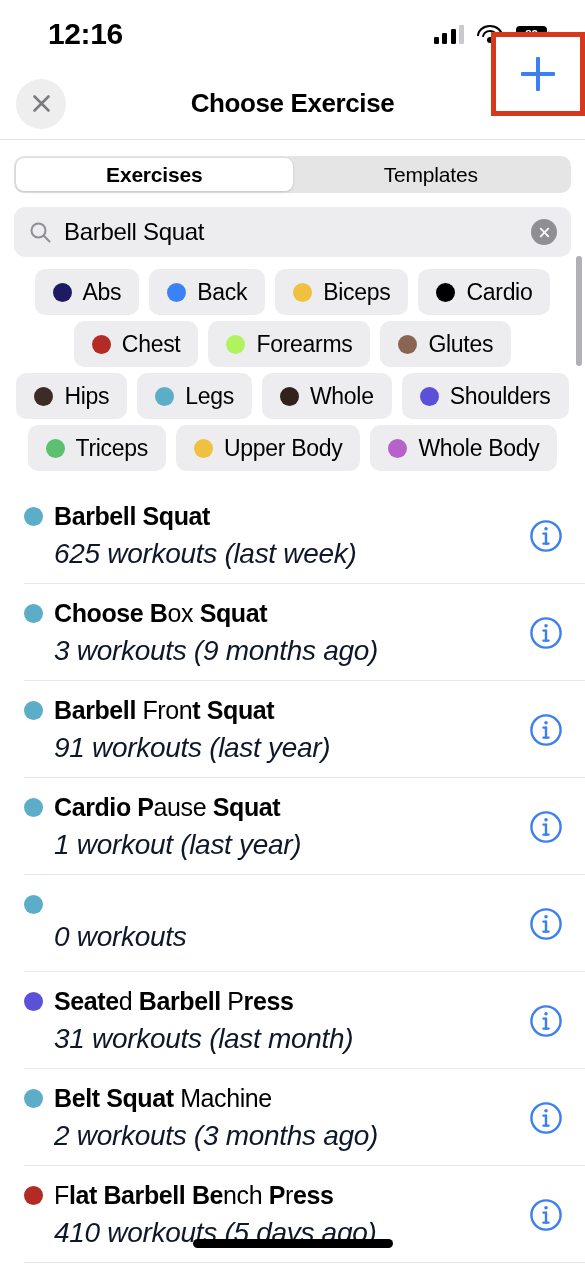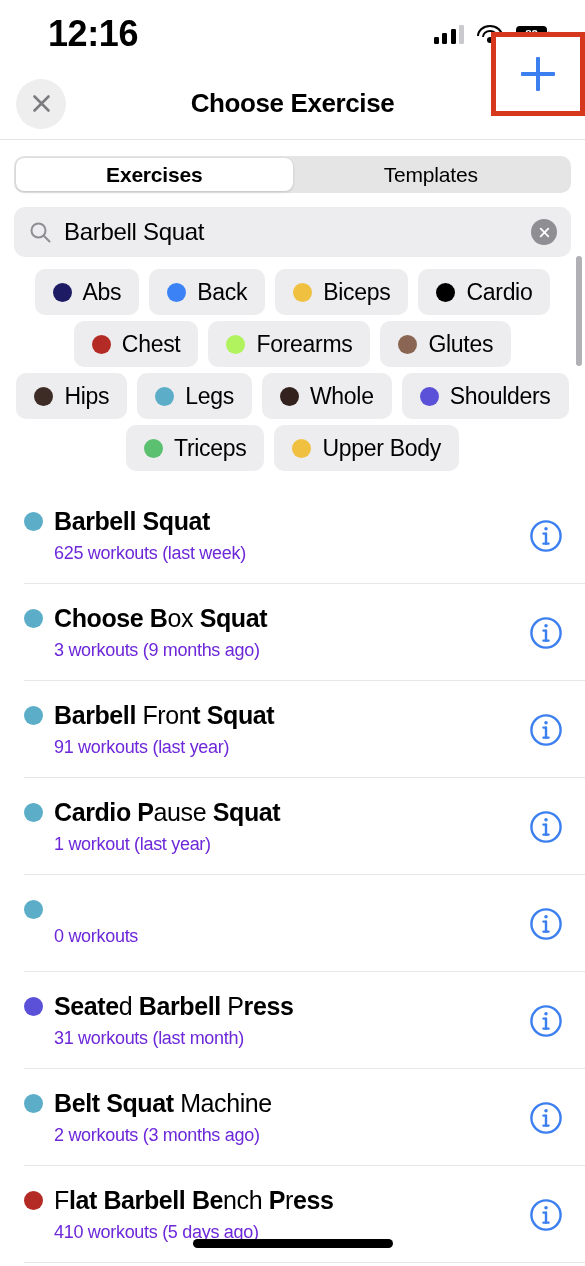--- a/index.html
+++ b/index.html
@@ -10,21 +10,21 @@
     -webkit-font-smoothing:antialiased;
     overflow:hidden;
   }
   .phone { position:relative; width:585px; height:1266px; background:#fff; }
 
   
   .statusbar {
     height:68px; display:flex; align-items:center;
     justify-content:space-between; padding:0 38px 0 48px;
   }
-  .clock { font-size:36px; font-weight:600; color:#000; letter-spacing:-0.4px; }
+  .clock { font-size:30px; font-weight:600; color:#000; letter-spacing:-0.4px; }
   .status-right { display:flex; align-items:center; gap:13px; }
   .bars { display:flex; align-items:flex-end; gap:3.5px; height:20px; }
   .bars i { width:5px; background:#000; border-radius:1.2px; display:block; }
   .bars i:nth-child(1){height:7px;}
   .bars i:nth-child(2){height:11px;}
   .bars i:nth-child(3){height:15px;}
   .bars i:nth-child(4){height:19px; background:#c9c9ce;}
   .wifi { width:26px; height:19px; position:relative; }
   .wifi span { position:absolute; left:50%; transform:translateX(-50%);
     border:2.6px solid #000; border-bottom:none; border-radius:50% 50% 0 0 / 100% 100% 0 0; }
@@ -91,21 +91,21 @@
   .row { position:relative; height:97px; padding:0 22px 0 24px;
          display:flex; align-items:center; cursor:pointer; }
   .row::after { content:""; position:absolute; left:24px; right:0; bottom:0;
                 height:1px; background:#e7e7e9; }
   .row-main { flex:1; display:flex; flex-direction:column; gap:7px; min-width:0; }
   .row-title { display:flex; align-items:center; gap:11px; }
   .row-title .dot { width:19px; height:19px; border-radius:50%; flex:none; }
   .row-name { font-size:25px; color:#000; letter-spacing:-0.4px; white-space:nowrap; }
   .row-name b { font-weight:700; }
   .row-name span { font-weight:400; }
-  .row-sub { font-size:18px; color:#6d28d9; letter-spacing:-0.3px; padding-left:30px; }
+  .row-sub { font-size:28px; color:#0f172a; letter-spacing:-0.3px; padding-left:30px;font-style:italic; }
   .info-btn { width:34px; height:34px; flex:none; cursor:pointer; }
   .info-btn svg { width:34px; height:34px; display:block; }
 
   
   .scroll-ind { position:absolute; right:3px; top:256px; width:6px; height:110px;
                 background:#b0b0b5; border-radius:3px; cursor:pointer; }
 
   
   .home-ind { position:absolute; left:50%; transform:translateX(-50%); bottom:18px;
               width:200px; height:9px; background:#000; border-radius:5px; }
@@ -215,20 +215,24 @@
         <span class="lbl">Shoulders</span>
       </div>
       <div class="chip">
         <span class="dot" style="background: rgb(92, 192, 113);"></span>
         <span class="lbl">Triceps</span>
       </div>
       <div class="chip">
         <span class="dot" style="background: rgb(240, 192, 64);"></span>
         <span class="lbl">Upper Body</span>
       </div>
+      <div class="chip">
+        <span class="dot" style="background: rgb(181, 99, 201);"></span>
+        <span class="lbl">Whole Body</span>
+      </div>
     </div>
 
   <div class="list" id="list">
       <div class="row">
         <div class="row-main">
           <div class="row-title">
             <span class="dot" style="background: rgb(91, 173, 200);"></span>
             <div class="row-name"><b>Barbell Squat</b></div>
           </div>
           <div class="row-sub">625 workouts (last week)</div>

